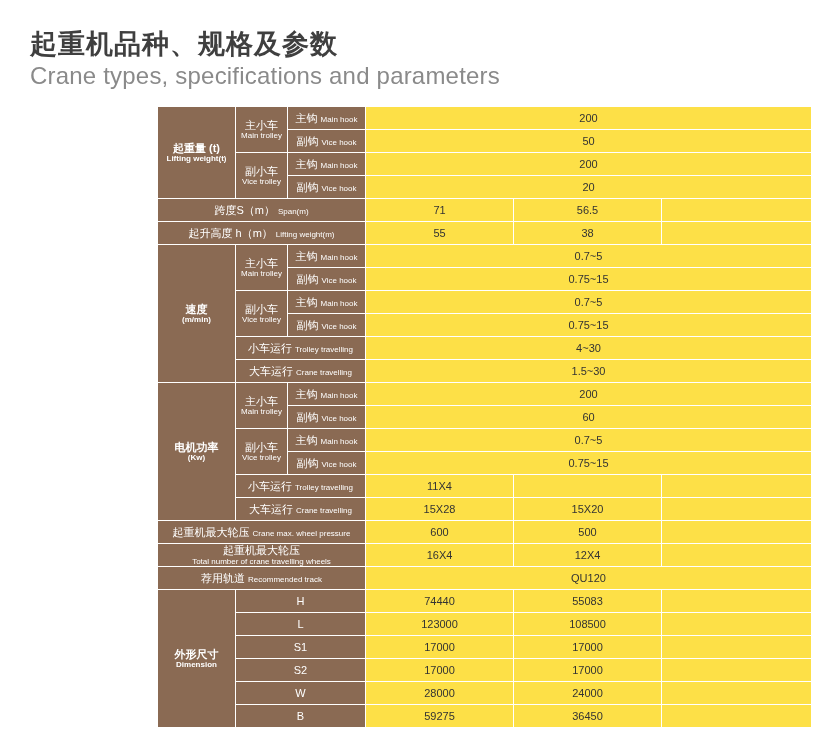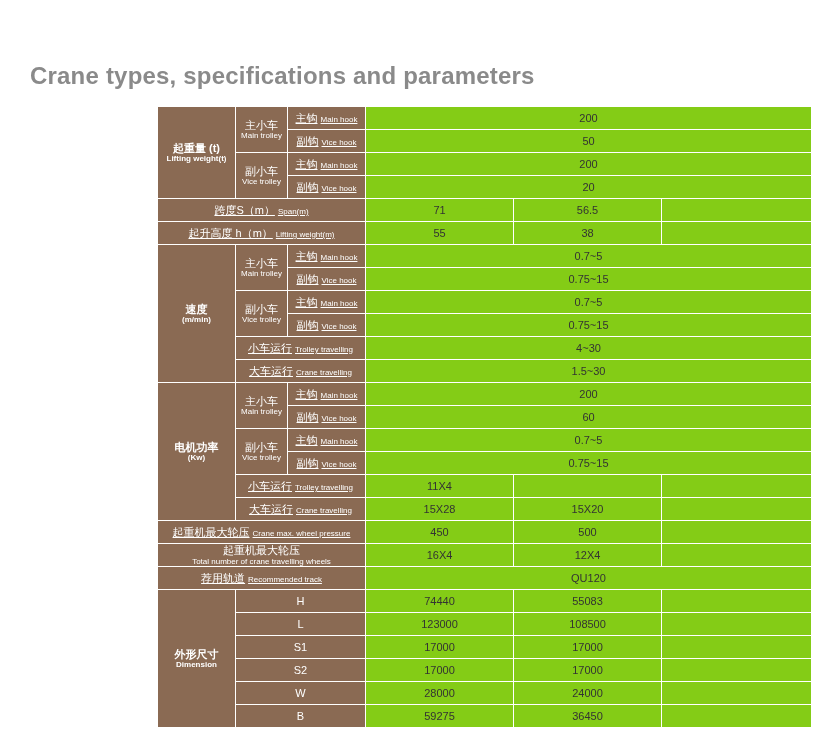--- a/index.html
+++ b/index.html
@@ -27,21 +27,21 @@
     font-weight: bold;
     color: #3f3f3f;
     letter-spacing: 1px;
   }
   .title-en {
     position: absolute;
     left: 30px;
     top: 62px;
     font-size: 24px;
     color: #8a8a8a;
-    font-weight: bold;
+    font-weight: normal;
     letter-spacing: 0.2px;
   }
   table.spec {
     position: absolute;
     left: 157px;
     top: 106px;
     border-collapse: collapse;
     table-layout: fixed;
     width: 654px;
   }
@@ -64,42 +64,42 @@
     display: block;
     font-size: 11px;
   }
   td.lbl .en {
     display: block;
     font-size: 8px;
   }
   td.lbl.inline .cn,
   td.lbl.inline .en {
     display: inline;
-    text-decoration: underline;
   }
   td.lbl.inline .en {
     margin-left: 3px;
   }
   td.lbl.big {
     font-size: 12px;
     font-weight: bold;
   }
   
   td.val {
-    background: #84cc16;
+    background: #fde047;
     color: #333333;
     text-align: center;
     font-size: 11px;
   }
 </style>
 </head>
 <body>
 
 <div class="page">
 
+  <div class="title-cn">起重机品种、规格及参数</div>
   <div class="title-en">Crane types, specifications and parameters</div>
 
   <table class="spec">
     <colgroup>
       <col style="width:78px">
       <col style="width:52px">
       <col style="width:78px">
       <col style="width:148px">
       <col style="width:148px">
       <col style="width:150px">
@@ -260,21 +260,21 @@
         </td>
         <td class="val">15X28</td>
         <td class="val">15X20</td>
         <td class="val"></td>
       </tr>
 
       <tr>
         <td class="lbl inline" colspan="3">
           <span class="cn">起重机最大轮压</span><span class="en">Crane max. wheel pressure</span>
         </td>
-        <td class="val">450</td>
+        <td class="val">600</td>
         <td class="val">500</td>
         <td class="val"></td>
       </tr>
 
       <tr>
         <td class="lbl" colspan="3">
           <span class="cn">起重机最大轮压</span>
           <span class="en">Total number of crane travelling wheels</span>
         </td>
         <td class="val">16X4</td>

